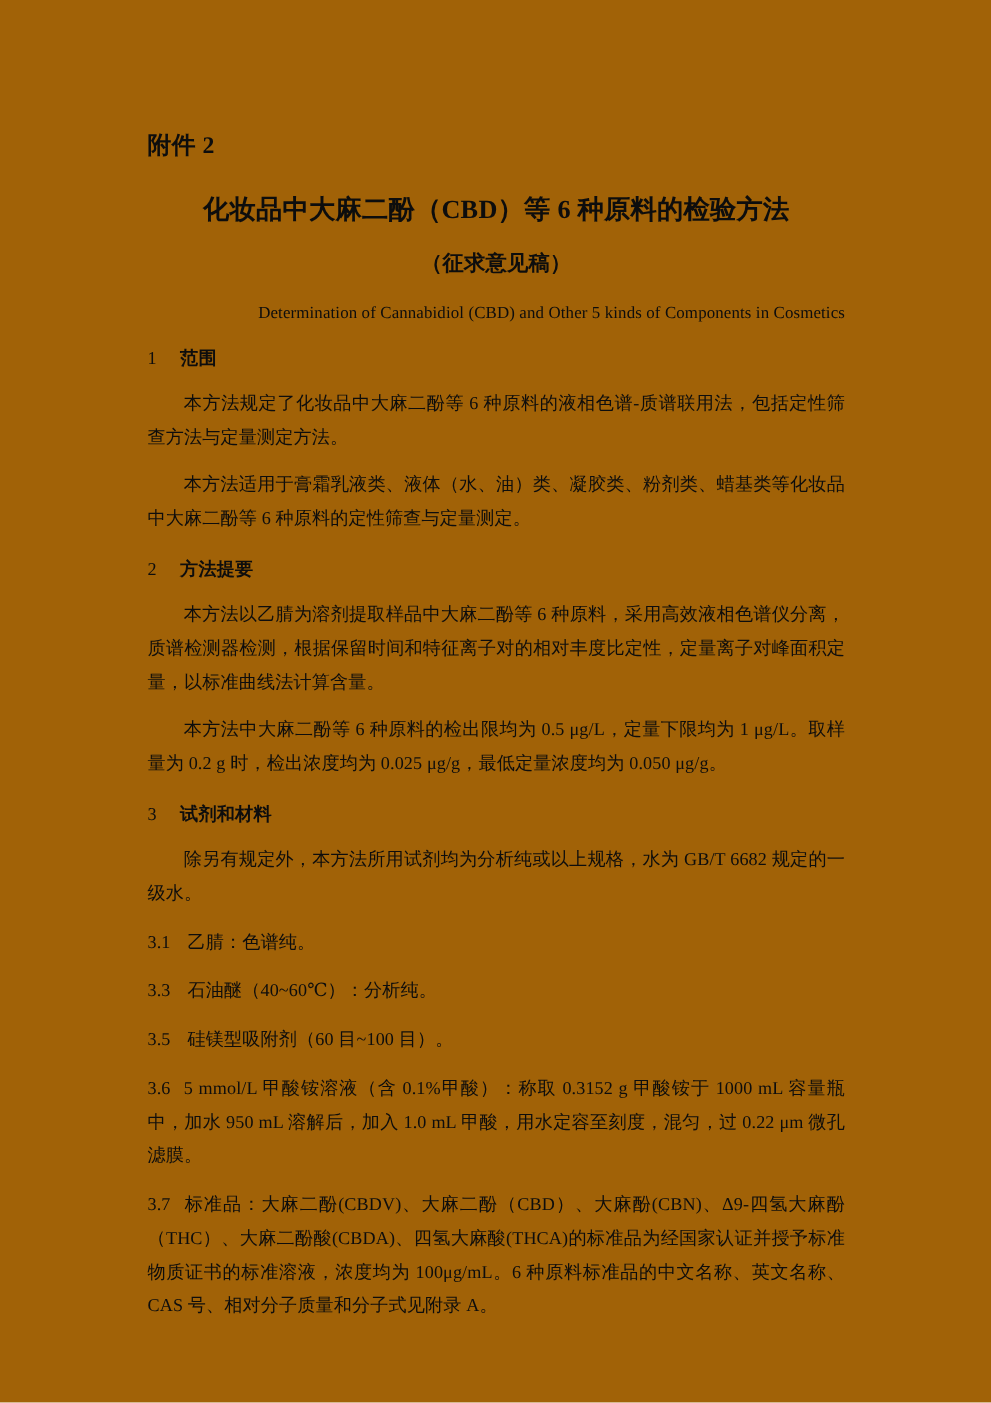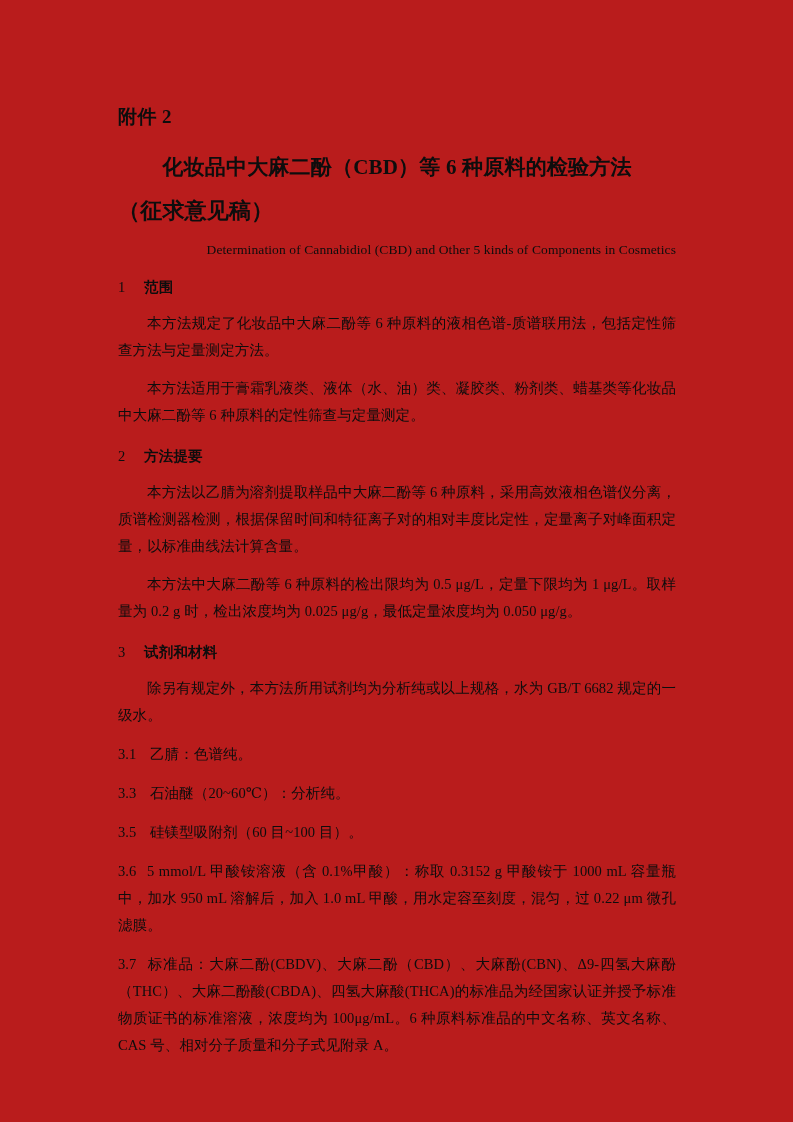--- a/index.html
+++ b/index.html
@@ -13,21 +13,21 @@
     height: 1122px;
     font-family: "Liberation Serif", "DejaVu Serif", serif;
     color: #0d0d0d;
     -webkit-font-smoothing: antialiased;
   }
   .page {
     position: relative;
     width: 793px;
     height: 1122px;
     box-sizing: border-box;
-    background: #b91c1c;
+    background: #a16207;
     overflow: hidden;
   }
   
   .content {
     position: absolute;
     left: 118px;
     top: 104px;
     width: 558px;
   }
 
@@ -42,24 +42,24 @@
 
   .doc-title {
     font-size: 21px;
     line-height: 34px;
     font-weight: 700;
     text-align: center;
     letter-spacing: 0.2px;
     margin: 0 0 10px 0;
   }
   .doc-subtitle {
-    font-size: 22px;
+    font-size: 17px;
     line-height: 34px;
     font-weight: 700;
-    text-align: left;
+    text-align: center;
     letter-spacing: 0.2px;
     margin: 0 0 12px 0;
   }
   .doc-en-title {
     font-size: 13.5px;
     line-height: 20px;
     text-align: right;
     font-weight: 400;
     margin: 0 0 16px 0;
     letter-spacing: 0.1px;
@@ -133,21 +133,21 @@
 
     <div class="section-heading">
       <span class="num">3</span><span>试剂和材料</span>
     </div>
     <p class="para">除另有规定外，本方法所用试剂均为分析纯或以上规格，水为 GB/T 6682 规定的一级水。</p>
 
     <p class="item">
       <span class="inum">3.1</span><span>乙腈：色谱纯。</span>
     </p>
     <p class="item">
-      <span class="inum">3.3</span><span>石油醚（20~60℃）：分析纯。</span>
+      <span class="inum">3.3</span><span>石油醚（40~60℃）：分析纯。</span>
     </p>
     <p class="item">
       <span class="inum">3.5</span><span>硅镁型吸附剂（60 目~100 目）。</span>
     </p>
     <p class="item tight">
       <span class="inum">3.6</span><span>5 mmol/L 甲酸铵溶液（含 0.1%甲酸）：称取 0.3152 g 甲酸铵于 1000 mL 容量瓶中，加水 950 mL 溶解后，加入 1.0 mL 甲酸，用水定容至刻度，混匀，过 0.22 μm 微孔滤膜。</span>
     </p>
     <p class="item tight">
       <span class="inum">3.7</span><span>标准品：大麻二酚(CBDV)、大麻二酚（CBD）、大麻酚(CBN)、Δ9-四氢大麻酚（THC）、大麻二酚酸(CBDA)、四氢大麻酸(THCA)的标准品为经国家认证并授予标准物质证书的标准溶液，浓度均为 100μg/mL。6 种原料标准品的中文名称、英文名称、CAS 号、相对分子质量和分子式见附录 A。</span>
     </p>

